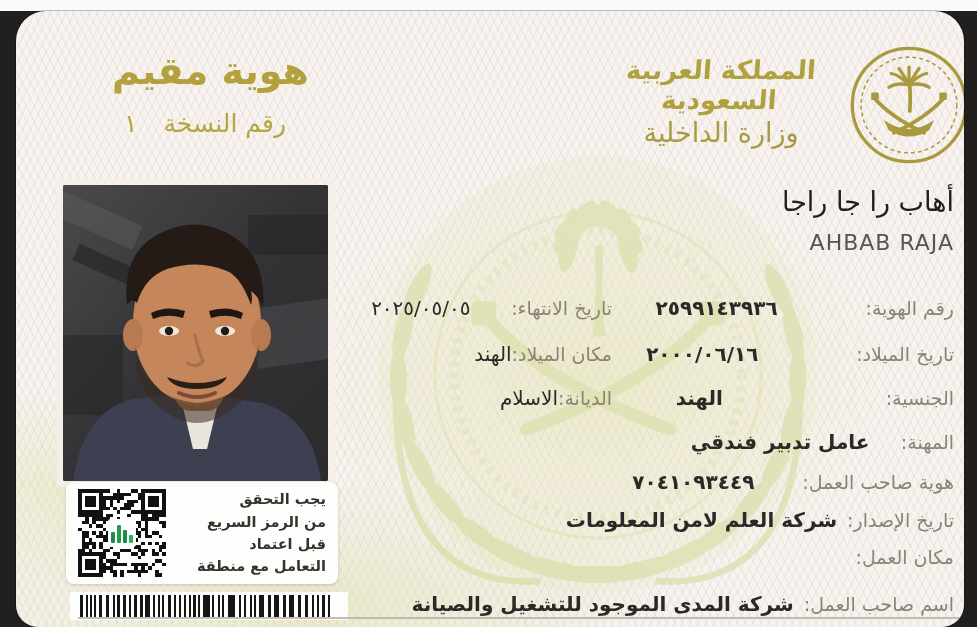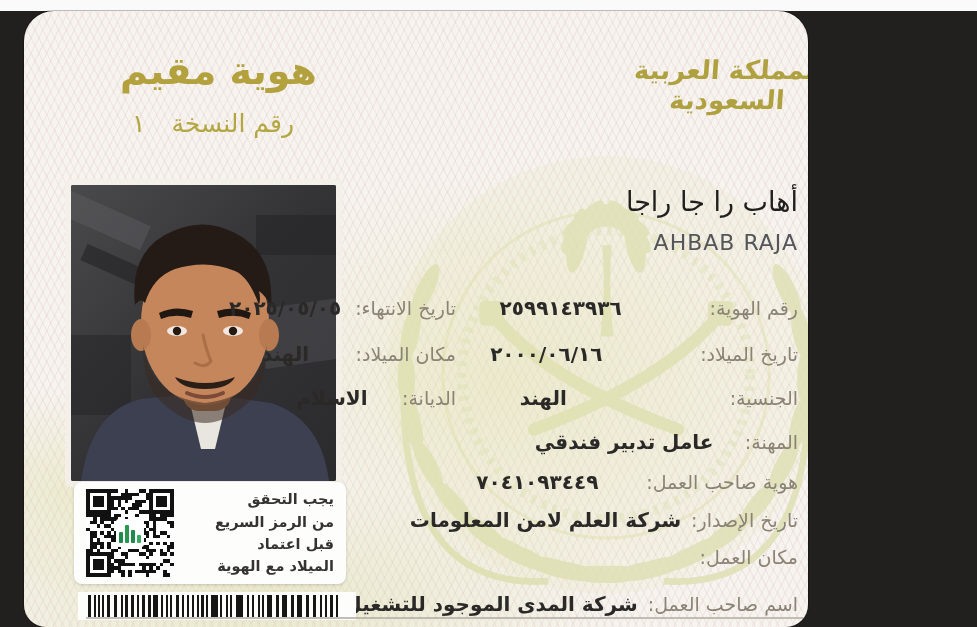--- a/index.html
+++ b/index.html
@@ -4,21 +4,21 @@
 <style>
   html,body{margin:0;padding:0;background:#161513;}
   *{box-sizing:border-box;}
   .stage{
     position:relative;width:977px;height:627px;overflow:hidden;
     background:#21201e;
     font-family:"DejaVu Sans",sans-serif;
   }
   .top-strip{position:absolute;left:0;top:0;width:100%;height:11px;background:#fbfafa;}
   .card{
-    position:absolute;left:24px;top:11px;width:784px;height:616px;
+    position:absolute;left:16px;top:11px;width:948px;height:616px;
     border-radius:30px 30px 22px 22px;overflow:hidden;
     background-color:#f7f4f0;
     background-image:
       repeating-linear-gradient(63deg, rgba(205,163,163,.14) 0 1.5px, transparent 1.5px 7px),
       repeating-linear-gradient(-63deg, rgba(205,163,163,.14) 0 1.5px, transparent 1.5px 7px);
     box-shadow:0 0 0 1px rgba(0,0,0,.25);
   }
   .tint{
     position:absolute;inset:0;pointer-events:none;
     background:
@@ -48,21 +48,21 @@
   
   .name-ar{position:absolute;right:10px;top:175px;direction:rtl;font-size:27px;font-weight:normal;color:#201f1e;margin-left:44px;}
   .name-en{position:absolute;right:10px;top:219px;font-size:22px;color:#54555a;letter-spacing:1px;}
 
   
   .pair{position:absolute;display:flex;direction:rtl;align-items:baseline;white-space:nowrap;}
   .pair.rp{right:10px;}
   .pair.lp{right:352px;}
   .lbl{color:#8a8375;font-size:19px;}
   .valbox{width:210px;text-align:left;font-weight:bold;font-size:20px;color:#2a2927;}
-  .valbox-sm{width:140px;text-align:center;font-weight:bold;font-size:20px;color:#2a2927;}
+  .valbox-sm{width:140px;font-weight:normal;font-size:20px;color:#2a2927;}
   .val-inline{font-weight:bold;font-size:20px;color:#2a2927;margin-right:10px;}
   .num{direction:ltr;unicode-bidi:isolate;letter-spacing:1px;}
 
   
   .qr-box{position:absolute;left:50px;top:471px;width:272px;height:102px;background:#fdfdfc;
     border-radius:8px;box-shadow:0 1px 3px rgba(90,80,70,.25);display:flex;direction:rtl;
     align-items:center;justify-content:space-between;padding:6px 12px;}
   .qr-notice{text-align:right;direction:rtl;font-size:14.5px;line-height:1.55;font-weight:bold;color:#35332f;}
   .qr-wrap{position:relative;width:88px;height:88px;background:#fff;}
   .qr-wrap svg{display:block;width:88px;height:88px;}
@@ -138,20 +138,21 @@
       </svg>
     <div class="tint"></div>
 
     <div class="title-ar">هوية مقيم</div>
     <div class="version-row">
       <span>رقم النسخة</span>
       <span>١</span>
     </div>
 
     <div class="kingdom">المملكة العربية السعودية</div>
+    <div class="ministry">وزارة الداخلية</div>
     <svg class="emblem" viewBox="0 0 100 100">
       <g fill="none" stroke="#a99a3e" stroke-width="2.6">
         <circle cx="50" cy="50" r="45"></circle>
         <circle cx="50" cy="50" r="38" stroke-width="1.2" stroke-dasharray="3 2.5"></circle>
       </g>
       <g fill="#a99a3e" stroke="#a99a3e">
 
         <path d="M49 34 q1 10 0 22 l3 0 q1 -12 0 -22 z" stroke-width="0"></path>
 
         <g stroke-width="2.6" stroke-linecap="round" fill="none">
@@ -275,21 +276,21 @@
     <div class="pair rp" style="top:581px">
       <span class="lbl">اسم صاحب العمل:</span>
       <span class="val-inline">شركة المدى الموجود للتشغيل والصيانة</span>
     </div>
 
     <div class="qr-box">
       <div class="qr-notice">
         <div>يجب التحقق</div>
         <div>من الرمز السريع</div>
         <div>قبل اعتماد</div>
-        <div>الميلاد مع الهوية</div>
+        <div>التعامل مع منطقة</div>
       </div>
       <div class="qr-wrap">
         <svg id="qr-svg" viewBox="0 0 25 25" shape-rendering="crispEdges">
             <rect x="7" y="0" width="1" height="1" fill="#111"></rect>
             <rect x="8" y="0" width="1" height="1" fill="#111"></rect>
             <rect x="11" y="0" width="1" height="1" fill="#111"></rect>
             <rect x="15" y="0" width="1" height="1" fill="#111"></rect>
             <rect x="16" y="0" width="1" height="1" fill="#111"></rect>
             <rect x="10" y="1" width="1" height="1" fill="#111"></rect>
             <rect x="11" y="1" width="1" height="1" fill="#111"></rect>

